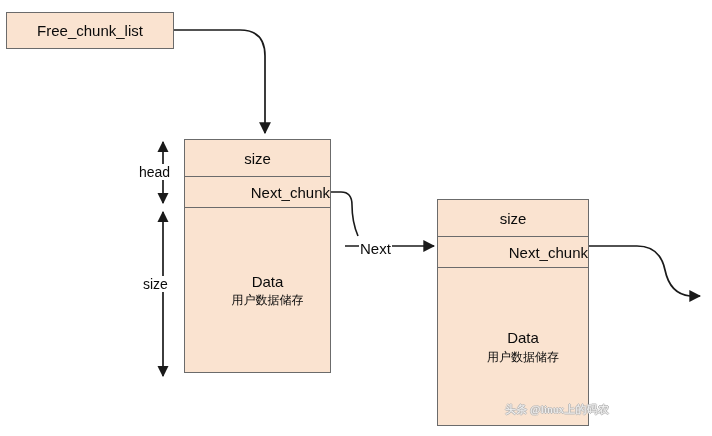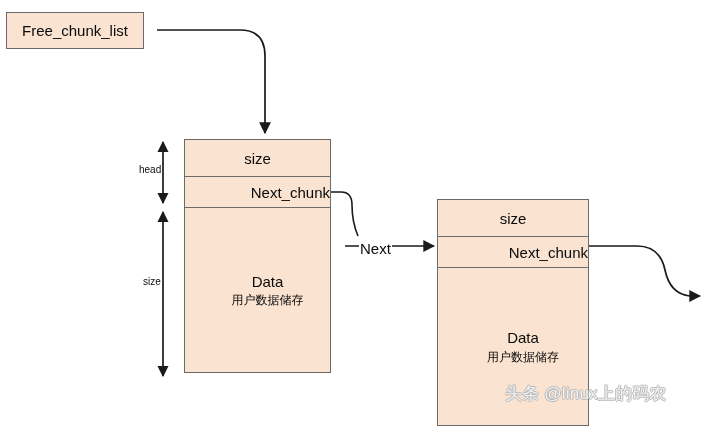--- a/index.html
+++ b/index.html
@@ -33,21 +33,21 @@
     background: #fae3d0;
     border: 1.4px solid #6b6b6b;
     display: flex;
     align-items: center;
     justify-content: center;
     color: #0a0a0a;
   }
   #free-list-box {
     left: 6px;
     top: 12px;
-    width: 138px;
+    width: 168px;
     height: 37px;
     font-size: 15px;
   }
   .chunk {
     position: absolute;
     box-sizing: border-box;
     background: #fae3d0;
     border: 1.4px solid #6b6b6b;
     display: flex;
     flex-direction: column;
@@ -90,21 +90,21 @@
     margin-left: 20px;
   }
   .cell-data .data-cn {
     font-family: "DejaVu Sans", sans-serif;
     font-size: 12px;
   }
 
   
   .measure-label {
     position: absolute;
-    font-size: 10px;
+    font-size: 14px;
     color: #0a0a0a;
     background: #ffffff;
     padding: 0 1px;
     white-space: nowrap;
   }
   #head-label {
     left: 138px;
     top: 164px;
   }
   #size-label {
@@ -119,23 +119,23 @@
     color: #0a0a0a;
     background: #ffffff;
     padding: 0 1px;
     white-space: nowrap;
   }
 
   
   #watermark {
     position: absolute;
     left: 505px;
-    top: 382px;
-    font-family: Liberation Sans, sans-serif;
-    font-size: 17px;
+    top: 402px;
+    font-family: Liberation Serif, serif;
+    font-size: 11px;
     color: #f2f2f2;
     text-shadow:
        1px 0 0 #b9b9b9, -1px 0 0 #b9b9b9,
        0 1px 0 #b9b9b9, 0 -1px 0 #b9b9b9;
     white-space: nowrap;
     letter-spacing: 0.2px;
   }
 </style>
 </head>
 <body>

